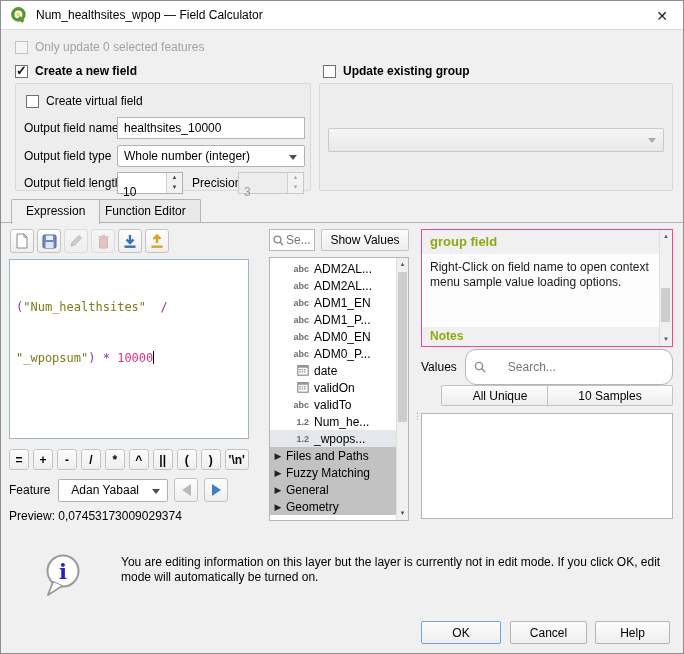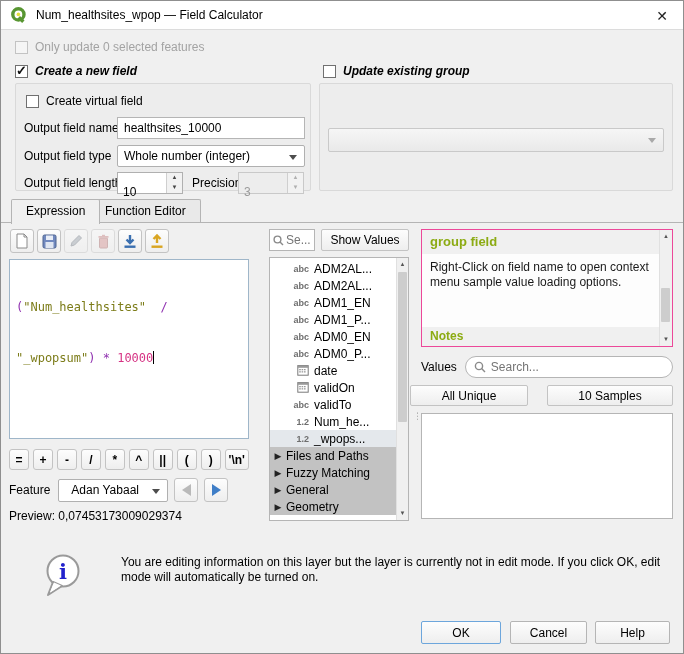--- a/index.html
+++ b/index.html
@@ -16,21 +16,21 @@
   .close-btn { position:absolute; right:10px; top:4px; width:22px; height:22px; text-align:center;
                line-height:22px; font-size:14px; color:#222; cursor:pointer; }
 
   
   .cb { display:inline-flex; align-items:center; gap:7px; }
   .cb .box { width:13px; height:13px; background:#fff; border:1px solid #707070; display:inline-block;
              position:relative; flex:none; }
   .cb .box.checked:after { content:"✓"; position:absolute; left:0px; top:-3px; font-size:13px; font-weight:bold; color:#111; }
   .cb.disabled .box { border-color:#c3c3c3; background:#f5f5f5; }
   .cb.disabled .lbl { color:#a3a3a3; }
-  .cb .lbl.bold { font-weight:bold;font-style:italic; }
+  .cb .lbl.bold { font-weight:bold; }
 
   .only-update { position:absolute; left:14px; top:39px; }
   .create-new  { position:absolute; left:14px; top:63px; }
   .update-existing { position:absolute; left:322px; top:63px; }
 
   
   .groupbox { position:absolute; top:82px; height:108px; background:#ededed; border:1px solid #d9d9d9; border-radius:2px; }
   .gb-left  { left:14px;  width:296px; }
   .gb-right { left:318px; width:354px; }
   .gb-label { position:absolute; font-size:12px; color:#000; }
@@ -126,27 +126,27 @@
   
   .help-box { position:absolute; left:420px; top:228px; width:252px; height:118px; background:#fdfdfd;
               border:1px solid #ec4899; overflow:hidden; }
   .help-inner { position:absolute; left:0; top:0; right:13px; bottom:0; }
   .help-title { background:#f0f0f0; padding:4px 8px 5px; font-size:13px; font-weight:bold; color:#8cab13; }
   .help-body { padding:6px 8px 4px; font-size:12px; line-height:15px; color:#1a1a1a; }
   .help-notes { background:#f0f0f0; padding:2px 8px 3px; font-size:12px; font-weight:bold; color:#8cab13;
                 position:absolute; bottom:0; left:0; right:0; }
 
   .values-row { position:absolute; left:420px; top:355px; width:252px; height:22px; display:flex; align-items:center; }
-  .values-search { position:relative; margin-left:8px; flex:1; height:22px; border:1px solid #b5b5b5; border-radius:11px;
-                   background:#fff; display:flex; align-items:center; padding:0 8px; gap:5px;justify-content:center; }
+  .values-search { position:relative; margin-left:8px; flex:1; height:36px; border:1px solid #b5b5b5; border-radius:11px;
+                   background:#fff; display:flex; align-items:center; padding:0 8px; gap:22px;justify-content:center; }
   .values-search input { border:none; outline:none; flex:1; font-size:12px; color:#9a9a9a; background:transparent;
                          font-family:"Liberation Sans",sans-serif; }
   .uniq-btn { position:absolute; top:384px; height:21px; border:1px solid #c3c3c3; border-radius:2px;
               background:linear-gradient(#fdfdfd,#eeeeee); font-size:12px; cursor:pointer; font-family:"Liberation Sans",sans-serif; }
-  .all-unique { left:409px; width:118px; }
+  .all-unique { left:440px; width:118px; }
   .ten-samples { left:546px; width:126px; }
   .values-list { position:absolute; left:420px; top:412px; width:252px; height:106px; background:#fff; border:1px solid #b5b5b5; }
 
   
   .info-area { position:absolute; left:0; top:532px; width:100%; height:78px; }
   .info-icon { position:absolute; left:42px; top:20px; }
   .info-text { position:absolute; left:120px; top:22px; width:545px; font-size:12px; line-height:15px; }
 
   .footer-btn { position:absolute; top:620px; height:23px; border:1px solid #b5b5b5; border-radius:2px;
                 background:linear-gradient(#fdfdfd,#eeeeee); font-size:12px; cursor:pointer; font-family:"Liberation Sans",sans-serif; }

